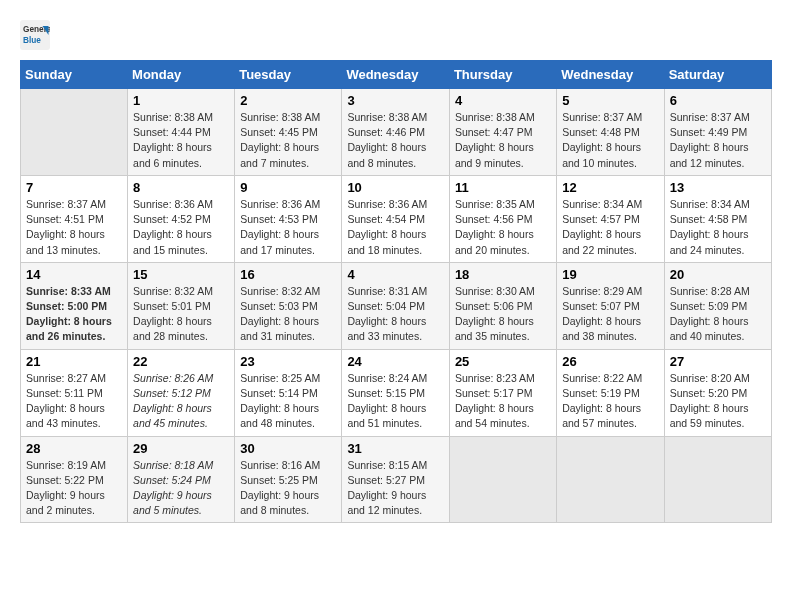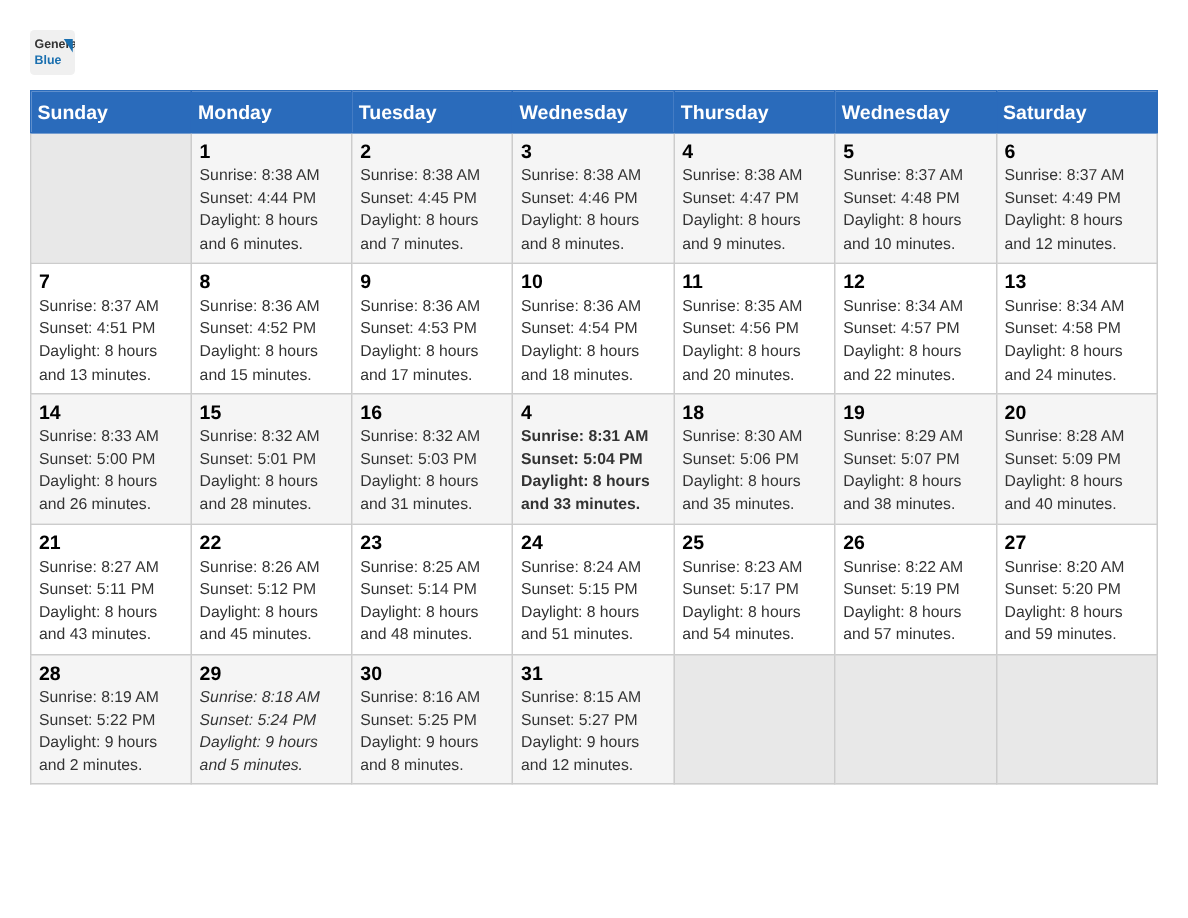--- a/index.html
+++ b/index.html
@@ -166,33 +166,33 @@
         <td><span class="day-num">12</span><span class="day-info" style="white-space: pre-line;">Sunrise: 8:34 AM
 Sunset: 4:57 PM
 Daylight: 8 hours
 and 22 minutes.</span></td>
         <td><span class="day-num">13</span><span class="day-info" style="white-space: pre-line;">Sunrise: 8:34 AM
 Sunset: 4:58 PM
 Daylight: 8 hours
 and 24 minutes.</span></td>
       </tr>
       <tr>
-        <td><span class="day-num">14</span><span class="day-info" style="white-space: pre-line;">Sunrise: 8:33 AM
+        <td><span class="day-num">14</span><span class="day-info" style="white-space: pre-line; font-weight: bold;">Sunrise: 8:33 AM
 Sunset: 5:00 PM
 Daylight: 8 hours
 and 26 minutes.</span></td>
         <td><span class="day-num">15</span><span class="day-info" style="white-space: pre-line;">Sunrise: 8:32 AM
 Sunset: 5:01 PM
 Daylight: 8 hours
 and 28 minutes.</span></td>
         <td><span class="day-num">16</span><span class="day-info" style="white-space: pre-line;">Sunrise: 8:32 AM
 Sunset: 5:03 PM
 Daylight: 8 hours
 and 31 minutes.</span></td>
-        <td><span class="day-num">4</span><span class="day-info" style="white-space: pre-line; font-weight: bold;">Sunrise: 8:31 AM
+        <td><span class="day-num">4</span><span class="day-info" style="white-space: pre-line;">Sunrise: 8:31 AM
 Sunset: 5:04 PM
 Daylight: 8 hours
 and 33 minutes.</span></td>
         <td><span class="day-num">18</span><span class="day-info" style="white-space: pre-line;">Sunrise: 8:30 AM
 Sunset: 5:06 PM
 Daylight: 8 hours
 and 35 minutes.</span></td>
         <td><span class="day-num">19</span><span class="day-info" style="white-space: pre-line; margin-top: 36px;">Sunrise: 8:29 AM
 Sunset: 5:07 PM
 Daylight: 8 hours
@@ -200,21 +200,21 @@
         <td><span class="day-num">20</span><span class="day-info" style="white-space: pre-line;">Sunrise: 8:28 AM
 Sunset: 5:09 PM
 Daylight: 8 hours
 and 40 minutes.</span></td>
       </tr>
       <tr>
         <td><span class="day-num">21</span><span class="day-info" style="white-space: pre-line;">Sunrise: 8:27 AM
 Sunset: 5:11 PM
 Daylight: 8 hours
 and 43 minutes.</span></td>
-        <td><span class="day-num">22</span><span class="day-info" style="white-space: pre-line;">Sunrise: 8:26 AM
+        <td><span class="day-num">22</span><span class="day-info" style="white-space: pre-line; font-style: italic;">Sunrise: 8:26 AM
 Sunset: 5:12 PM
 Daylight: 8 hours
 and 45 minutes.</span></td>
         <td><span class="day-num">23</span><span class="day-info" style="white-space: pre-line;">Sunrise: 8:25 AM
 Sunset: 5:14 PM
 Daylight: 8 hours
 and 48 minutes.</span></td>
         <td><span class="day-num">24</span><span class="day-info" style="white-space: pre-line;">Sunrise: 8:24 AM
 Sunset: 5:15 PM
 Daylight: 8 hours

